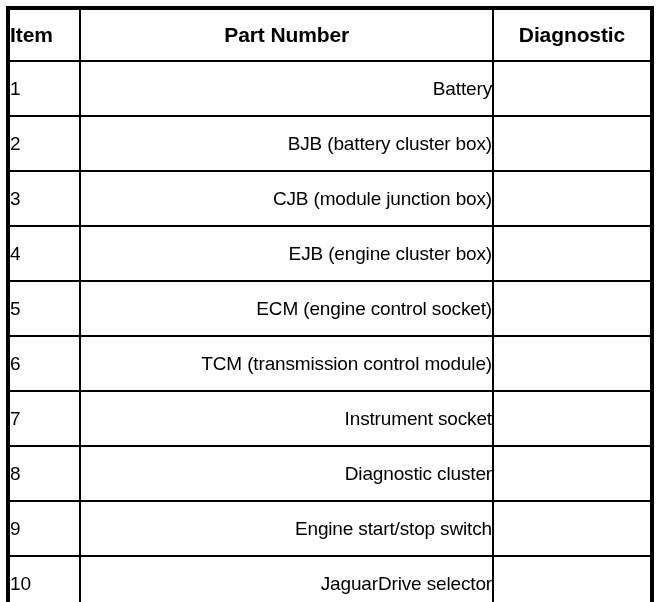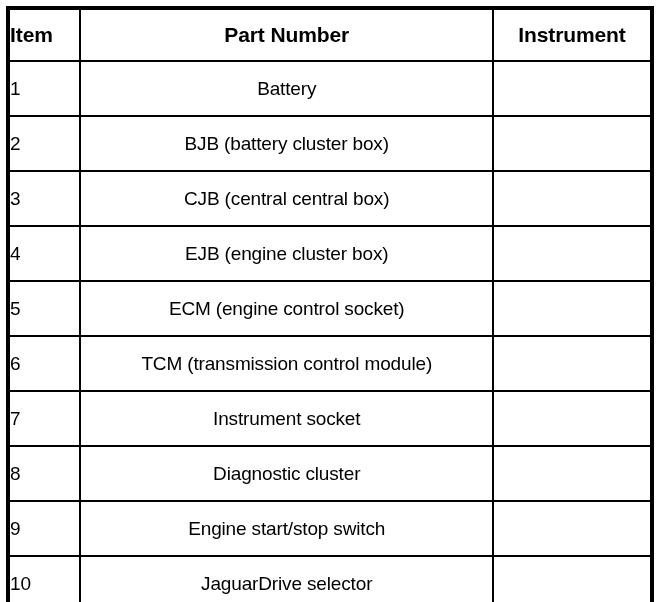--- a/index.html
+++ b/index.html
@@ -68,21 +68,21 @@
     height: 53px;
     font-size: 19px;
     font-weight: normal;
     letter-spacing: -0.15px;
   }
   td.cell-item {
     text-align: left;
     padding-left: 10px;
   }
   td.cell-part {
-    text-align: center;
+    text-align: right;
     padding-left: 14px;
   }
   td.cell-description {
     text-align: left;
     padding-left: 10px;
   }
 </style>
 </head>
 <body>
 
@@ -91,37 +91,37 @@
     <table class="parts-table">
       <colgroup>
         <col class="col-item">
         <col class="col-part">
         <col class="col-description">
       </colgroup>
       <thead>
         <tr>
           <th class="th-item">Item</th>
           <th class="th-part">Part Number</th>
-          <th class="th-description">Instrument</th>
+          <th class="th-description">Diagnostic</th>
         </tr>
       </thead>
       <tbody id="table-body">
           <tr>
             <td class="cell-item">1</td>
             <td class="cell-part">Battery</td>
             <td class="cell-description"></td>
           </tr>
           <tr>
             <td class="cell-item">2</td>
             <td class="cell-part">BJB (battery cluster box)</td>
             <td class="cell-description"></td>
           </tr>
           <tr>
             <td class="cell-item">3</td>
-            <td class="cell-part">CJB (central central box)</td>
+            <td class="cell-part">CJB (module junction box)</td>
             <td class="cell-description"></td>
           </tr>
           <tr>
             <td class="cell-item">4</td>
             <td class="cell-part">EJB (engine cluster box)</td>
             <td class="cell-description"></td>
           </tr>
           <tr>
             <td class="cell-item">5</td>
             <td class="cell-part">ECM (engine control socket)</td>

